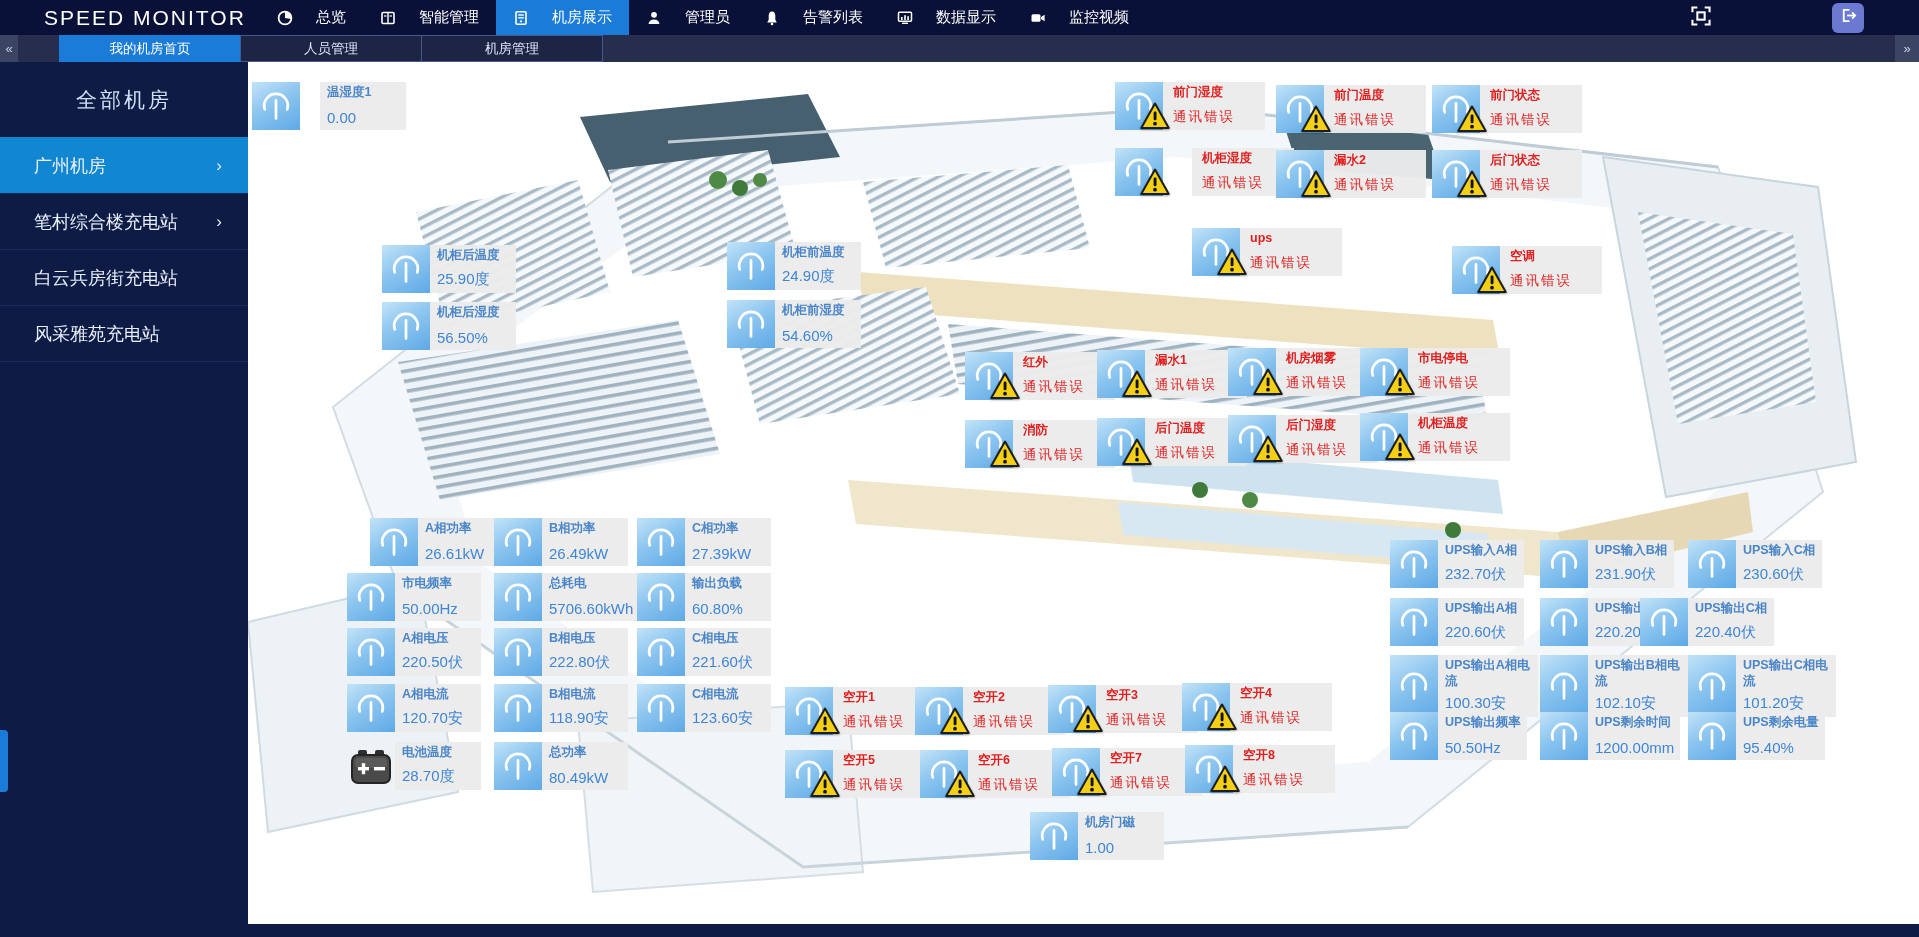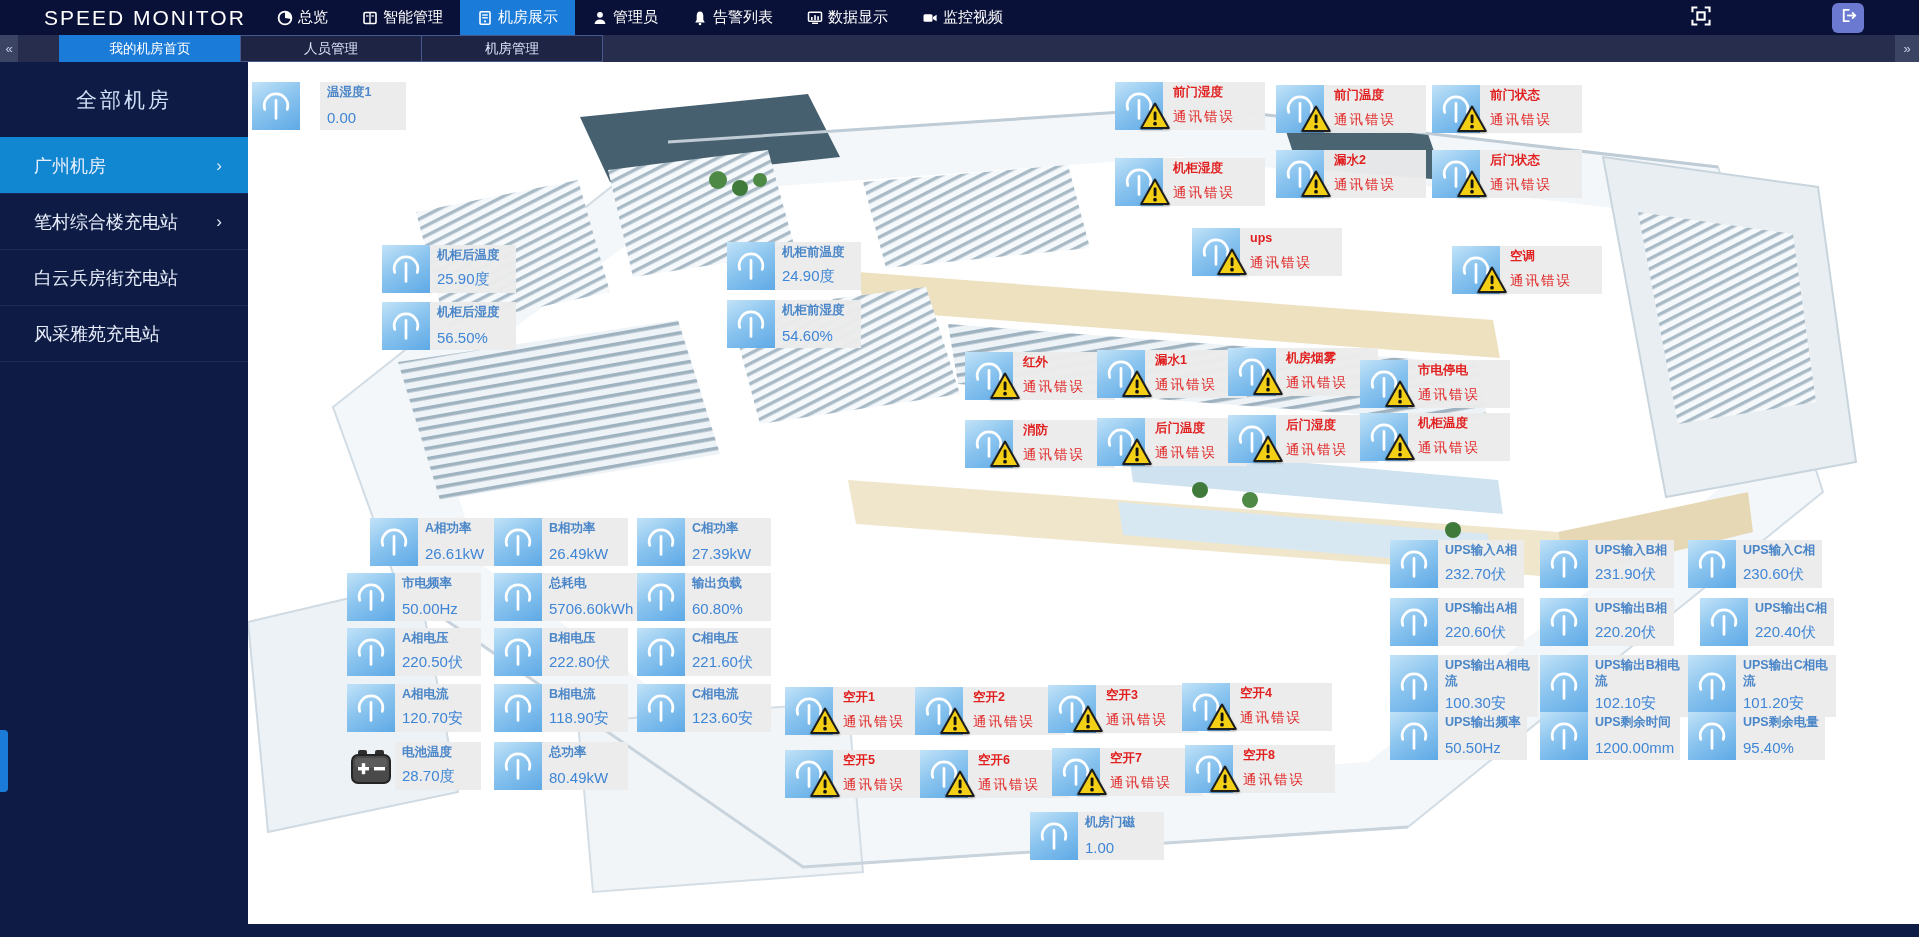--- a/index.html
+++ b/index.html
@@ -7,21 +7,21 @@
   body {
     width:1919px; height:937px; overflow:hidden;
     font-family:"Liberation Sans","DejaVu Sans",sans-serif;
     background:#0d1b45;
   }
   
   .topbar { height:35px; background:#0a1138; display:flex; align-items:stretch; color:#fff; }
   .logo { width:238px; display:flex; align-items:center; padding-left:44px;
           font-size:21px; letter-spacing:2px; font-weight:500; color:#fff; white-space:nowrap; }
   .topnav-menu { display:flex; align-items:stretch; margin-left:22px; }
-  .nav-item { display:flex; align-items:center; gap:5px; padding:0 17px; font-size:15px; cursor:pointer; white-space:nowrap; }
+  .nav-item { display:flex; align-items:center; gap:23px; padding:0 17px; font-size:15px; cursor:pointer; white-space:nowrap; }
   .nav-item.active { background:#1a7bd9; }
   .nav-item svg { width:16px; height:16px; display:block; }
   .topbar-right { margin-left:auto; display:flex; align-items:center; gap:118px; padding-right:55px; }
   .fs-btn { width:26px; height:26px; display:flex; align-items:center; justify-content:center; cursor:pointer; }
   .logout-btn { width:32px; height:30px; background:#6b7ad0; border-radius:6px;
                 display:flex; align-items:center; justify-content:center; cursor:pointer; }
   
   .tabbar { height:27px; background:#262d4d; display:flex; align-items:stretch; }
   .chev-box { width:18px; background:#3b4563; color:#c6d0e8; display:flex; align-items:center;
               justify-content:center; font-size:13px; cursor:pointer; }
@@ -543,21 +543,21 @@
             <svg class="gauge" viewBox="0 0 32 32">
               <path d="M6 19 A 10.5 10.5 0 1 1 26 19" fill="none" stroke="#fff" stroke-width="2.4" stroke-linecap="round"></path>
               <line x1="16" y1="11" x2="16" y2="27" stroke="#fff" stroke-width="2.4" stroke-linecap="round"></line>
             </svg>
           </div>
           <div class="bd">
             <div class="t">UPS输出B相</div>
             <div class="v">220.20伏</div>
           </div>
         </div>
-        <div class="badge" style="left: 1452px; top: 536px;">
+        <div class="badge" style="left: 1392px; top: 536px;">
           <div class="ic">
             <svg class="gauge" viewBox="0 0 32 32">
               <path d="M6 19 A 10.5 10.5 0 1 1 26 19" fill="none" stroke="#fff" stroke-width="2.4" stroke-linecap="round"></path>
               <line x1="16" y1="11" x2="16" y2="27" stroke="#fff" stroke-width="2.4" stroke-linecap="round"></line>
             </svg>
           </div>
           <div class="bd">
             <div class="t">UPS输出C相</div>
             <div class="v">220.40伏</div>
           </div>
@@ -690,21 +690,21 @@
                 <path d="M12 1.2 L23 20.8 L1 20.8 Z" fill="#f3cf16" stroke="#1d1d1d" stroke-width="1.6" stroke-linejoin="round"></path>
                 <rect x="10.9" y="7.5" width="2.3" height="7" rx="1" fill="#111"></rect>
                 <circle cx="12" cy="17.3" r="1.5" fill="#111"></circle>
               </svg></span>
           </div>
           <div class="bd">
             <div class="t">前门状态</div>
             <div class="v">通讯错误</div>
           </div>
         </div>
-        <div class="badge error" style="left: 867px; top: 96px;">
+        <div class="badge error" style="left: 867px; top: 86px; gap: 29px;">
           <div class="ic">
             <svg class="gauge" viewBox="0 0 32 32">
               <path d="M6 19 A 10.5 10.5 0 1 1 26 19" fill="none" stroke="#fff" stroke-width="2.4" stroke-linecap="round"></path>
               <line x1="16" y1="11" x2="16" y2="27" stroke="#fff" stroke-width="2.4" stroke-linecap="round"></line>
             </svg>
             <span class="warn"><svg viewBox="0 0 24 22">
                 <path d="M12 1.2 L23 20.8 L1 20.8 Z" fill="#f3cf16" stroke="#1d1d1d" stroke-width="1.6" stroke-linejoin="round"></path>
                 <rect x="10.9" y="7.5" width="2.3" height="7" rx="1" fill="#111"></rect>
                 <circle cx="12" cy="17.3" r="1.5" fill="#111"></circle>
               </svg></span>
@@ -826,21 +826,21 @@
                 <path d="M12 1.2 L23 20.8 L1 20.8 Z" fill="#f3cf16" stroke="#1d1d1d" stroke-width="1.6" stroke-linejoin="round"></path>
                 <rect x="10.9" y="7.5" width="2.3" height="7" rx="1" fill="#111"></rect>
                 <circle cx="12" cy="17.3" r="1.5" fill="#111"></circle>
               </svg></span>
           </div>
           <div class="bd">
             <div class="t">机房烟雾</div>
             <div class="v">通讯错误</div>
           </div>
         </div>
-        <div class="badge error" style="left: 1112px; top: 298px;">
+        <div class="badge error" style="left: 1112px; top: 286px;">
           <div class="ic">
             <svg class="gauge" viewBox="0 0 32 32">
               <path d="M6 19 A 10.5 10.5 0 1 1 26 19" fill="none" stroke="#fff" stroke-width="2.4" stroke-linecap="round"></path>
               <line x1="16" y1="11" x2="16" y2="27" stroke="#fff" stroke-width="2.4" stroke-linecap="round"></line>
             </svg>
             <span class="warn"><svg viewBox="0 0 24 22">
                 <path d="M12 1.2 L23 20.8 L1 20.8 Z" fill="#f3cf16" stroke="#1d1d1d" stroke-width="1.6" stroke-linejoin="round"></path>
                 <rect x="10.9" y="7.5" width="2.3" height="7" rx="1" fill="#111"></rect>
                 <circle cx="12" cy="17.3" r="1.5" fill="#111"></circle>
               </svg></span>

